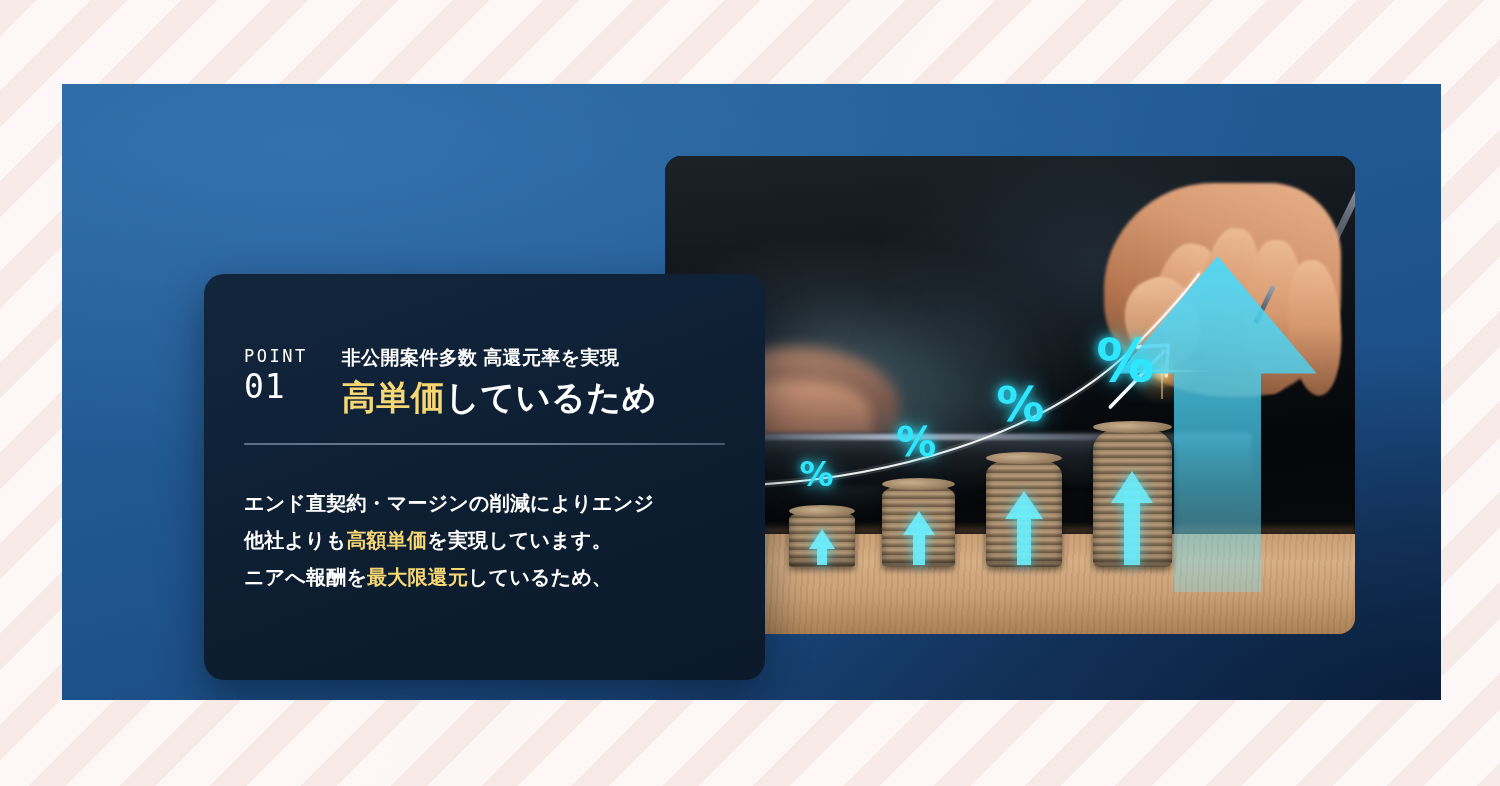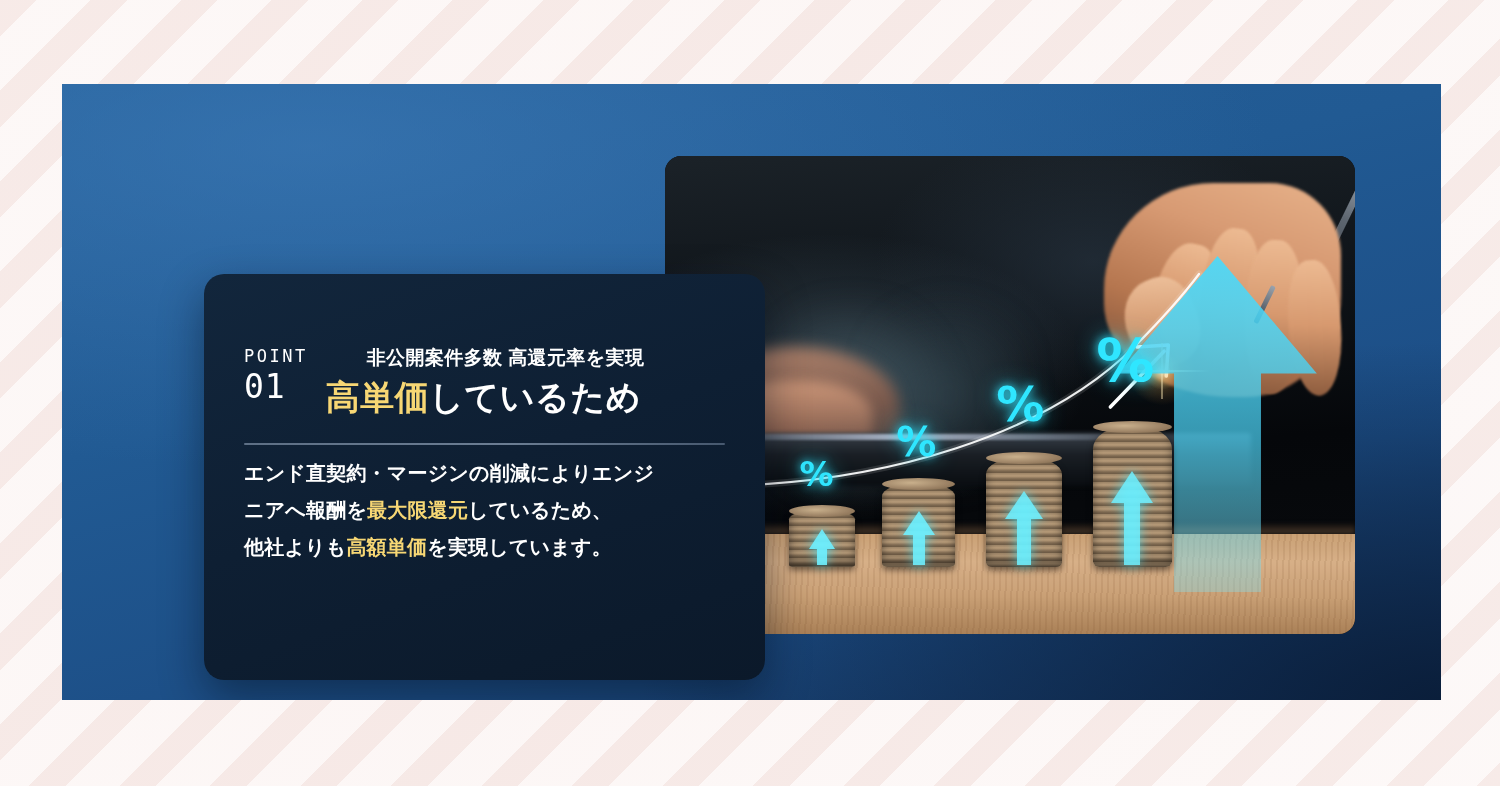--- a/index.html
+++ b/index.html
@@ -240,21 +240,21 @@
     left: 142px;
     top: 190px;
     width: 561px;
     height: 406px;
     background: linear-gradient(160deg, #12263c 0%, #0e1f33 48%, #0b192a 100%);
     border-radius: 20px;
     box-shadow: 0 18px 44px rgba(3,12,24,0.45);
     padding: 72px 40px 0 40px;
   }
 
-  .head-row { display: flex; align-items: flex-start; gap: 18px; }
+  .head-row { display: flex; align-items: flex-start; gap: 34px; }
 
   .point-block { padding-top: 2px; flex: 0 0 auto; }
   .point-word {
     color: #ffffff;
     font-size: 17px;
     letter-spacing: 2.5px;
     font-weight: 400;
     font-family: "DejaVu Sans Mono", monospace;
     line-height: 1;
   }
@@ -269,21 +269,20 @@
   }
 
   .title-block { flex: 1 1 auto; padding-top: 1px; }
   .subtitle {
     color: #ffffff;
     font-size: 19px;
     font-weight: 700;
     letter-spacing: 0.4px;
     line-height: 1.2;
     white-space: nowrap;
-    margin-left: 41px;
   }
   .title {
     font-size: 34px;
     font-weight: 700;
     letter-spacing: 0.5px;
     line-height: 1.22;
     margin-top: 7px;
     color: #ffffff;
     white-space: nowrap;
   }
@@ -291,21 +290,21 @@
 
   .divider {
     margin: 25px 0 0 0;
     height: 2px;
     background: linear-gradient(90deg, #6b7d93 0%, #7c8ea4 55%, #51637a 100%);
     opacity: 0.85;
     border-radius: 2px;
   }
 
   .body-text {
-    margin-top: 10px;
+    margin-top: 40px;
     color: #ffffff;
     font-size: 20px;
     font-weight: 700;
     line-height: 1.85;
     letter-spacing: 0.2px;
   }
   .body-text .hl { color: #f7d774; }
 </style>
 </head>
 <body>
@@ -427,17 +426,17 @@
       <div class="title-block">
         <div class="subtitle">非公開案件多数 高還元率を実現</div>
         <div class="title"><span class="hl">高単価</span><span>しているため</span></div>
       </div>
     </div>
 
     <div class="divider"></div>
 
     <div class="body-text">
       <div><span>エンド直契約・マージンの削減によりエンジ</span></div>
+      <div><span>他社よりも</span><span class="hl">高額単価</span><span>を実現しています。</span></div>
       <div><span>ニアへ報酬を</span><span class="hl">最大限還元</span><span>しているため、</span></div>
-      <div><span>他社よりも</span><span class="hl">高額単価</span><span>を実現しています。</span></div>
     </div>
   </div>
 </div>
 
 </body></html>

